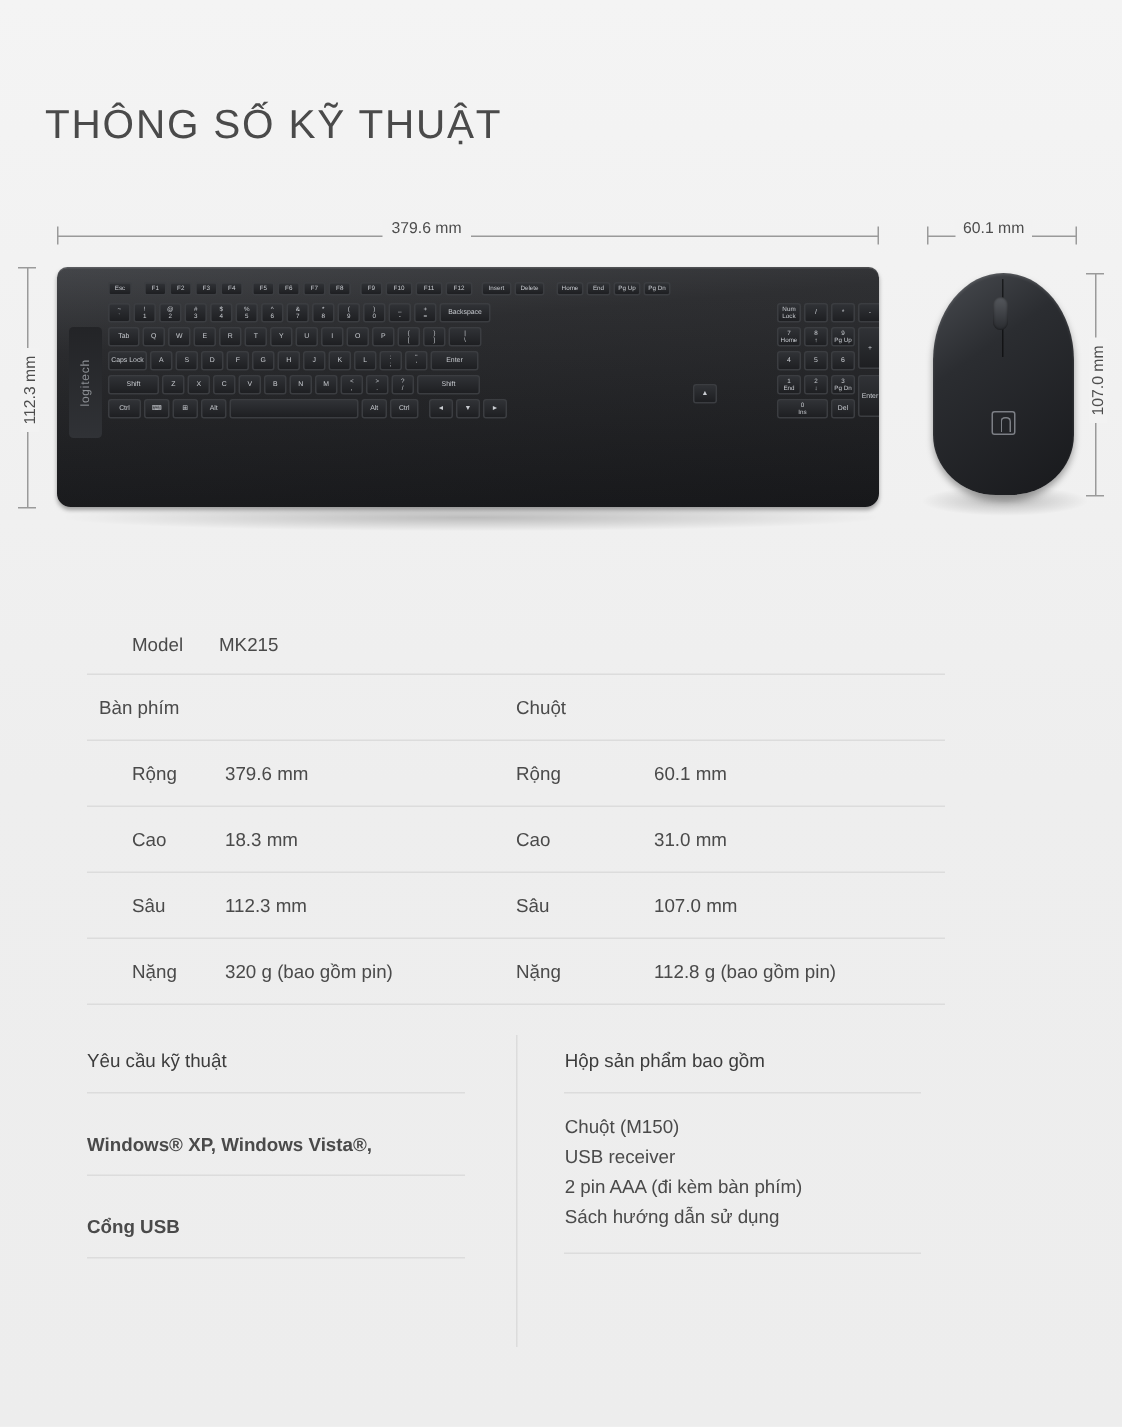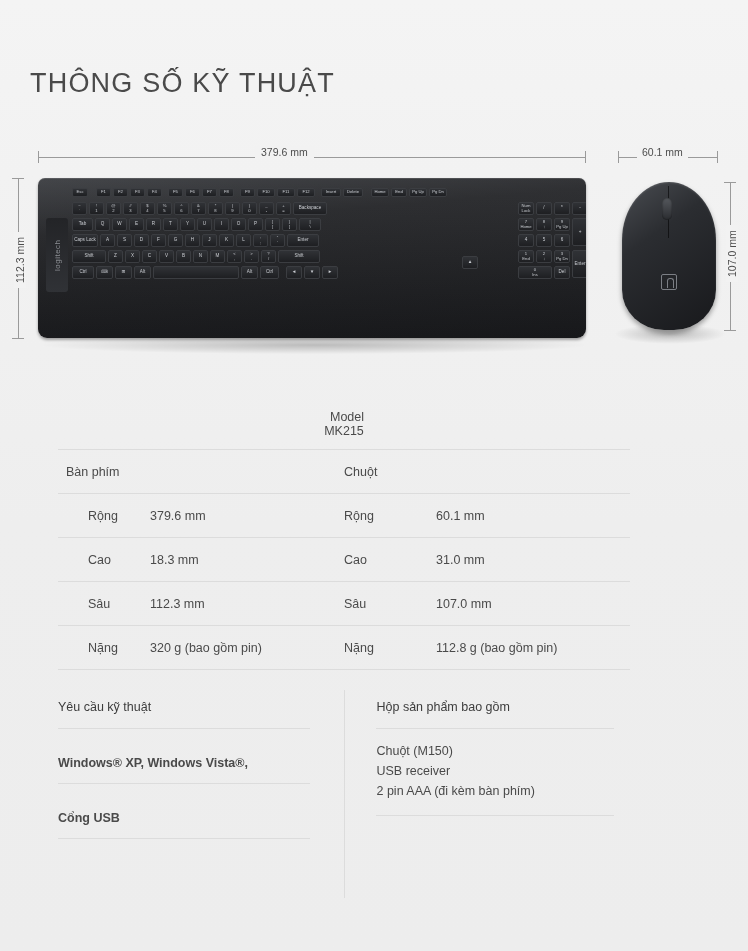--- a/index.html
+++ b/index.html
@@ -133,21 +133,21 @@
   
   .specs { position: absolute; left: 58px; top: 410px; width: 572px; }
   .spec-row {
     display: flex;
     align-items: center;
     border-bottom: 1px solid #dcdcdc;
     min-height: 44px;
     font-size: 12.5px;
     color: #4a4a4a;
   }
-  .spec-row.model { min-height: 40px; flex-direction: column; }
+  .spec-row.model { min-height: 40px; }
   .spec-row .lbl { width: 58px; }
   .spec-row .val { }
   .col { display:flex; align-items:center; width: 50%; }
   .col .k { width: 92px; color:#4a4a4a; }
   .col .v { color:#4a4a4a; }
   .indent { padding-left: 30px; }
   .hdr { font-size: 12.5px; color:#4a4a4a; }
 
   .bottom { position:absolute; left:58px; top:690px; width:572px; display:flex; }
   .bcol { width: 50%; padding-right: 16px; }
@@ -504,18 +504,19 @@
       </div>
     </div>
 
     <div class="bcol right" style="padding-left:16px;margin-left:34px;">
       <div class="bhdr">Hộp sản phẩm bao gồm</div>
       <div class="blockend">
         <ul>
           <li>Chuột (M150)</li>
           <li>USB receiver</li>
           <li>2 pin AAA (đi kèm bàn phím)</li>
+          <li>Sách hướng dẫn sử dụng</li>
         </ul>
       </div>
     </div>
   </div>
 
 </div>
 
 </body></html>

